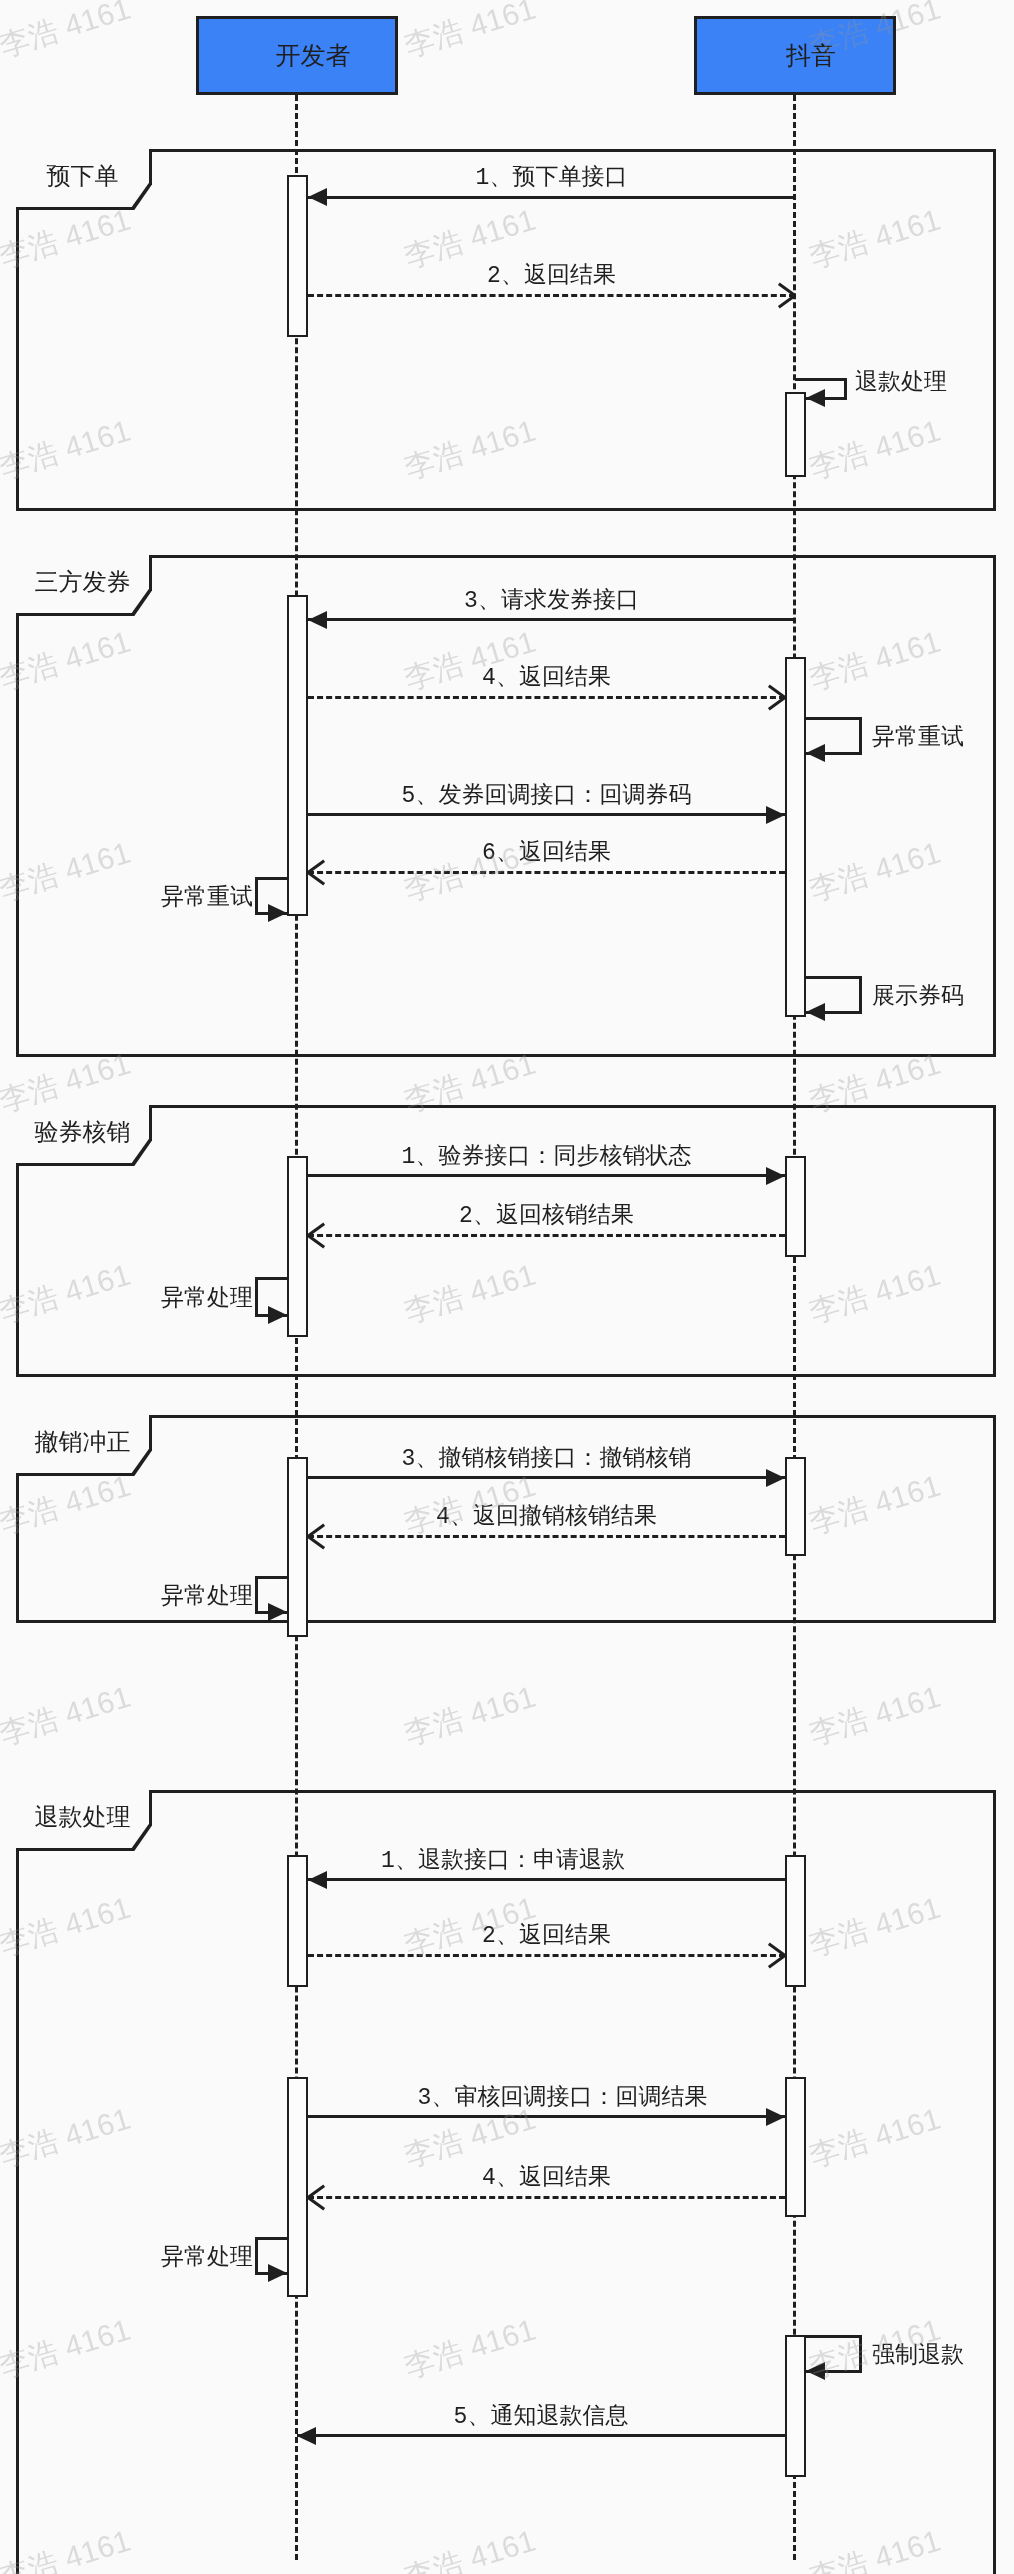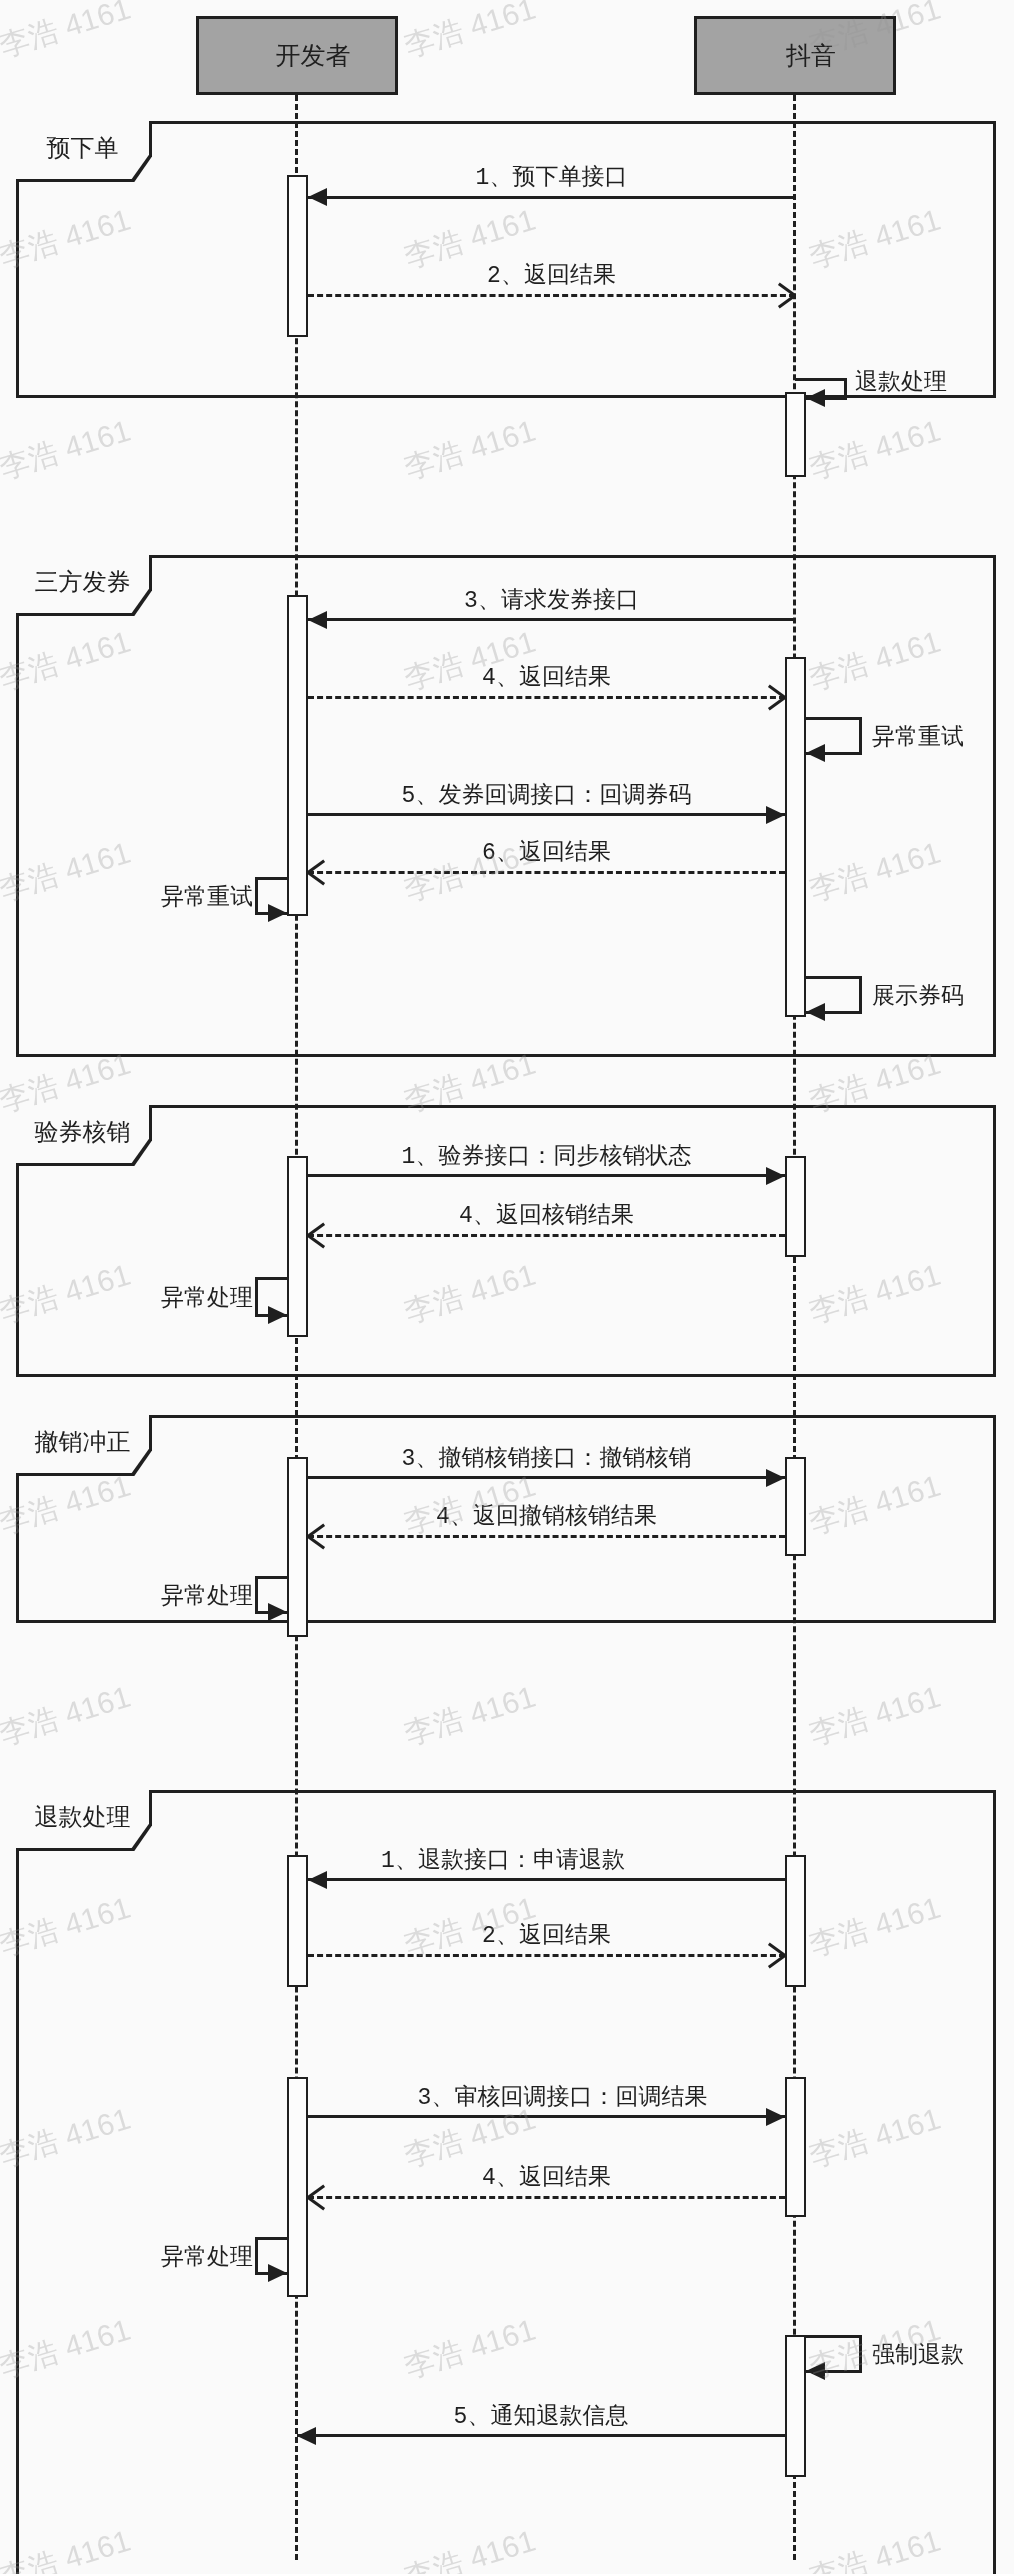--- a/index.html
+++ b/index.html
@@ -9,21 +9,21 @@
     font-family:"Liberation Sans","DejaVu Sans",sans-serif;
     color:#1f1f1f;
     position:relative;
     overflow:hidden;
   }
   * { box-sizing:border-box; }
 
   
   .actor {
     position:absolute; width:202px; height:79px;
-    border:3px solid #1f1f1f; background:#a3a3a3;
+    border:3px solid #1f1f1f; background:#3b82f6;
     display:flex; align-items:center; justify-content:center;
     font-size:25px; z-index:6;padding-left:32px;
   }
 
   
   .lifeline {
     position:absolute; width:0; border-left:3px dashed #1f1f1f; z-index:1;
   }
 
   
@@ -100,21 +100,21 @@
   <div class="lifeline" style="left:295px;top:95px;height:2465px"></div>
   <div class="lifeline" style="left:793px;top:95px;height:2465px"></div>
 
   <div class="actor" style="left:196px;top:16px">
     <span>开发者</span>
   </div>
   <div class="actor" style="left:694px;top:16px">
     <span>抖音</span>
   </div>
 
-  <div class="frame" style="left:16px;top:121px;width:980px;height:277px">
+  <div class="frame" style="left:16px;top:149px;width:980px;height:362px">
     <div class="frame-label">
       <div class="frame-label-inner">预下单</div>
     </div>
   </div>
 
   <div class="bar" style="left:287px;top:175px;height:162px"></div>
   <div class="bar" style="left:785px;top:392px;height:85px"></div>
 
   <div class="ln" style="left:308px;top:196px;width:487px"></div>
   <div class="tri-left" style="left:308px;top:188px"></div>
@@ -173,21 +173,21 @@
 
   <div class="bar" style="left:287px;top:1156px;height:181px"></div>
   <div class="bar" style="left:785px;top:1156px;height:101px"></div>
 
   <div class="ln" style="left:308px;top:1174px;width:477px"></div>
   <div class="tri-right" style="left:766px;top:1167px"></div>
   <div class="msg-label" style="left:308px;top:1144px;width:477px">1、验券接口：同步核销状态</div>
 
   <div class="lnd" style="left:308px;top:1234px;width:477px"></div>
   <div class="oa left" style="left:308px;top:1224px"></div>
-  <div class="msg-label" style="left:308px;top:1203px;width:477px">4、返回核销结果</div>
+  <div class="msg-label" style="left:308px;top:1203px;width:477px">2、返回核销结果</div>
 
   <div class="loop-l" style="left:255px;top:1277px;width:32px;height:40px"></div>
   <div class="tri-right" style="left:268px;top:1306px"></div>
   <div class="loop-label-l" style="left:118px;top:1284px;width:135px">异常处理</div>
 
   <div class="frame" style="left:16px;top:1415px;width:980px;height:208px">
     <div class="frame-label">
       <div class="frame-label-inner">撤销冲正</div>
     </div>
   </div>

